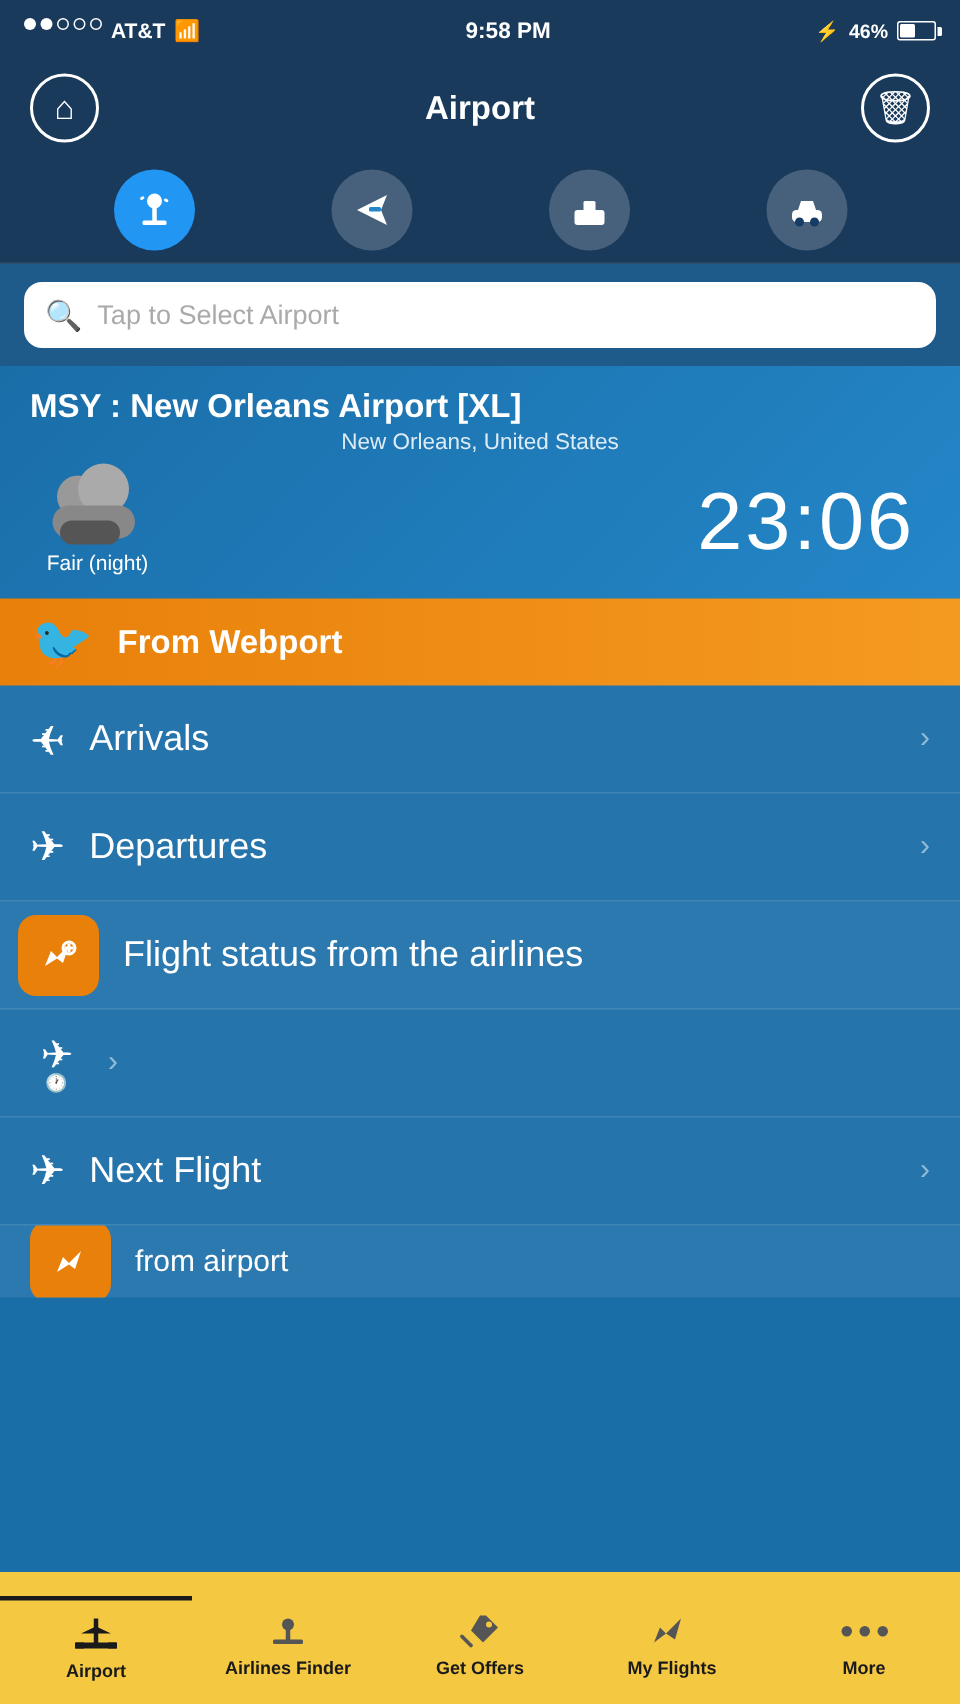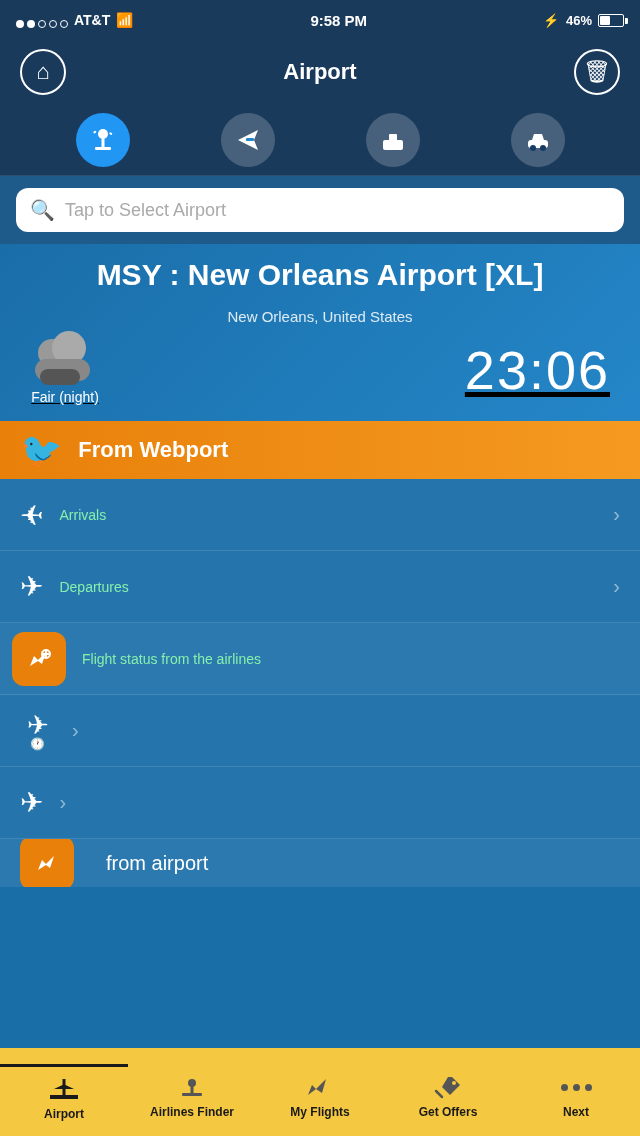--- a/index.html
+++ b/index.html
@@ -17,21 +17,21 @@
       background: #1a3a5c;
       height: 40px;
       display: flex;
       align-items: center;
       justify-content: space-between;
       padding: 0 16px;
       color: white;
       font-size: 14px;
       font-weight: 600;
     }
-    .status-left { display: flex; align-items: flex-end; gap: 6px; }
+    .status-left { display: flex; align-items: flex-start; gap: 6px; }
     .status-dots { display: flex; gap: 3px; }
     .dot { width: 8px; height: 8px; border-radius: 50%; background: white; }
     .dot.empty { background: transparent; border: 1.5px solid white; }
     .wifi-icon { font-size: 14px; }
     .status-center { font-size: 15px; font-weight: 600; }
     .status-right { display: flex; align-items: center; gap: 6px; font-size: 13px; }
     .battery {
       width: 26px; height: 13px; border: 1.5px solid white; border-radius: 2px;
       position: relative; display: inline-flex; align-items: center; padding: 1px;
     }
@@ -97,37 +97,36 @@
       flex: 1;
     }
 
     
     .airport-info {
       background: linear-gradient(135deg, #1a6ea8 0%, #2486c8 100%);
       padding: 14px 20px 16px;
     }
     .airport-name {
       color: white;
-      font-size: 30px;
+      font-size: 22px;
       font-weight: 700;
-      text-align: center;
-      margin-bottom: 16px;
+      text-align: left;
+      margin-bottom: 2px;
     }
     .airport-location {
       color: rgba(255,255,255,0.85);
       font-size: 15px;
       text-align: center;
       margin-bottom: 10px;
     }
     .weather-row {
       display: flex;
       align-items: center;
       justify-content: space-between;
       padding: 0 10px;
-      text-decoration: underline;
     }
     .weather-left {
       display: flex; flex-direction: column; align-items: center;
       gap: 4px;
     }
     .weather-desc { color: white; font-size: 14px; }
     .weather-time {
       color: white;
       font-size: 54px;
       font-weight: 200;
@@ -167,33 +166,33 @@
       background: rgba(255,255,255,0.08);
       padding-left: 12px;
     }
     .menu-icon-orange {
       width: 54px; height: 54px; border-radius: 12px;
       background: #e8800a;
       display: flex; align-items: center; justify-content: center;
       font-size: 28px; color: white;
     }
     .menu-label {
-      color: #86efac;
-      font-size: 14px;
+      color: #ffffff;
+      font-size: 24px;
       flex: 1;
     }
     .chevron { color: rgba(255,255,255,0.5); font-size: 20px; }
 
     
     .menu-item-partial {
       height: 48px;
       display: flex;
       align-items: center;
       padding: 0 20px;
-      gap: 32px;
+      gap: 16px;
       background: rgba(255,255,255,0.08);
       overflow: hidden;
     }
     .menu-icon-orange-partial {
       width: 54px; height: 54px; border-radius: 12px;
       background: #e8800a;
       display: flex; align-items: center; justify-content: center;
       font-size: 28px; color: white; flex-shrink: 0;
     }
     .menu-label-partial {
@@ -396,20 +395,21 @@
   <div class="menu-item">
     <div style="display:flex;flex-direction:column;align-items:center;gap:2px;width:36px;">
       <span style="font-size:26px;color:white;display:inline-block;">✈</span>
       <span style="font-size:12px;color:white;margin-top:-6px;">🕐</span>
     </div>
     <span class="chevron">›</span>
   </div>
 
   <div class="menu-item">
     <span style="font-size:28px;color:white;display:inline-block;">✈</span>
+    <span class="menu-label">Next Flight</span>
     <span class="chevron">›</span>
   </div>
 
   <div class="menu-item-partial">
     <div class="menu-icon-orange-partial">
       <svg width="30" height="30" viewBox="0 0 30 30" fill="white">
         <path d="M6 22 L10 12 L14 16 L22 8 L18 20 L14 17 Z" fill="white"></path>
       </svg>
     </div>
     <span class="menu-label-partial">from airport</span>
@@ -434,36 +434,36 @@
     <svg width="32" height="28" viewBox="0 0 32 28" fill="#555">
       <circle cx="16" cy="10" r="4" fill="#555"></circle>
       <rect x="14.5" y="13" width="3" height="8" fill="#555"></rect>
       <rect x="6" y="20" width="20" height="3" rx="1" fill="#555"></rect>
     </svg>
     <span class="bottom-label">Airlines Finder</span>
   </div>
 
   <div class="bottom-tab inactive">
     <svg width="32" height="28" viewBox="0 0 32 28" fill="#555">
-      <path d="M4 22 L8 12 L12 16 L22 6 L18 20 L12 16 Z" fill="#555"></path>
-    </svg>
-    <span class="bottom-label">My Flights</span>
-  </div>
-
-  <div class="bottom-tab inactive">
-    <svg width="32" height="28" viewBox="0 0 32 28" fill="#555">
       <path d="M16 4 L20 4 L28 12 L18 22 L10 14 Z" fill="#555"></path>
       <circle cx="22" cy="10" r="2" fill="#f5c842"></circle>
       <path d="M4 18 L10 24" stroke="#555" stroke-width="2.5" stroke-linecap="round"></path>
     </svg>
     <span class="bottom-label">Get Offers</span>
+  </div>
+
+  <div class="bottom-tab inactive">
+    <svg width="32" height="28" viewBox="0 0 32 28" fill="#555">
+      <path d="M4 22 L8 12 L12 16 L22 6 L18 20 L12 16 Z" fill="#555"></path>
+    </svg>
+    <span class="bottom-label">My Flights</span>
   </div>
 
   <div class="bottom-tab inactive">
     <div style="display:flex;gap:5px;align-items:center;justify-content:center;height:28px;">
       <div style="width:7px;height:7px;border-radius:50%;background:#555;"></div>
       <div style="width:7px;height:7px;border-radius:50%;background:#555;"></div>
       <div style="width:7px;height:7px;border-radius:50%;background:#555;"></div>
     </div>
-    <span class="bottom-label">Next</span>
+    <span class="bottom-label">More</span>
   </div>
 
 </div>
 
 </body></html>

